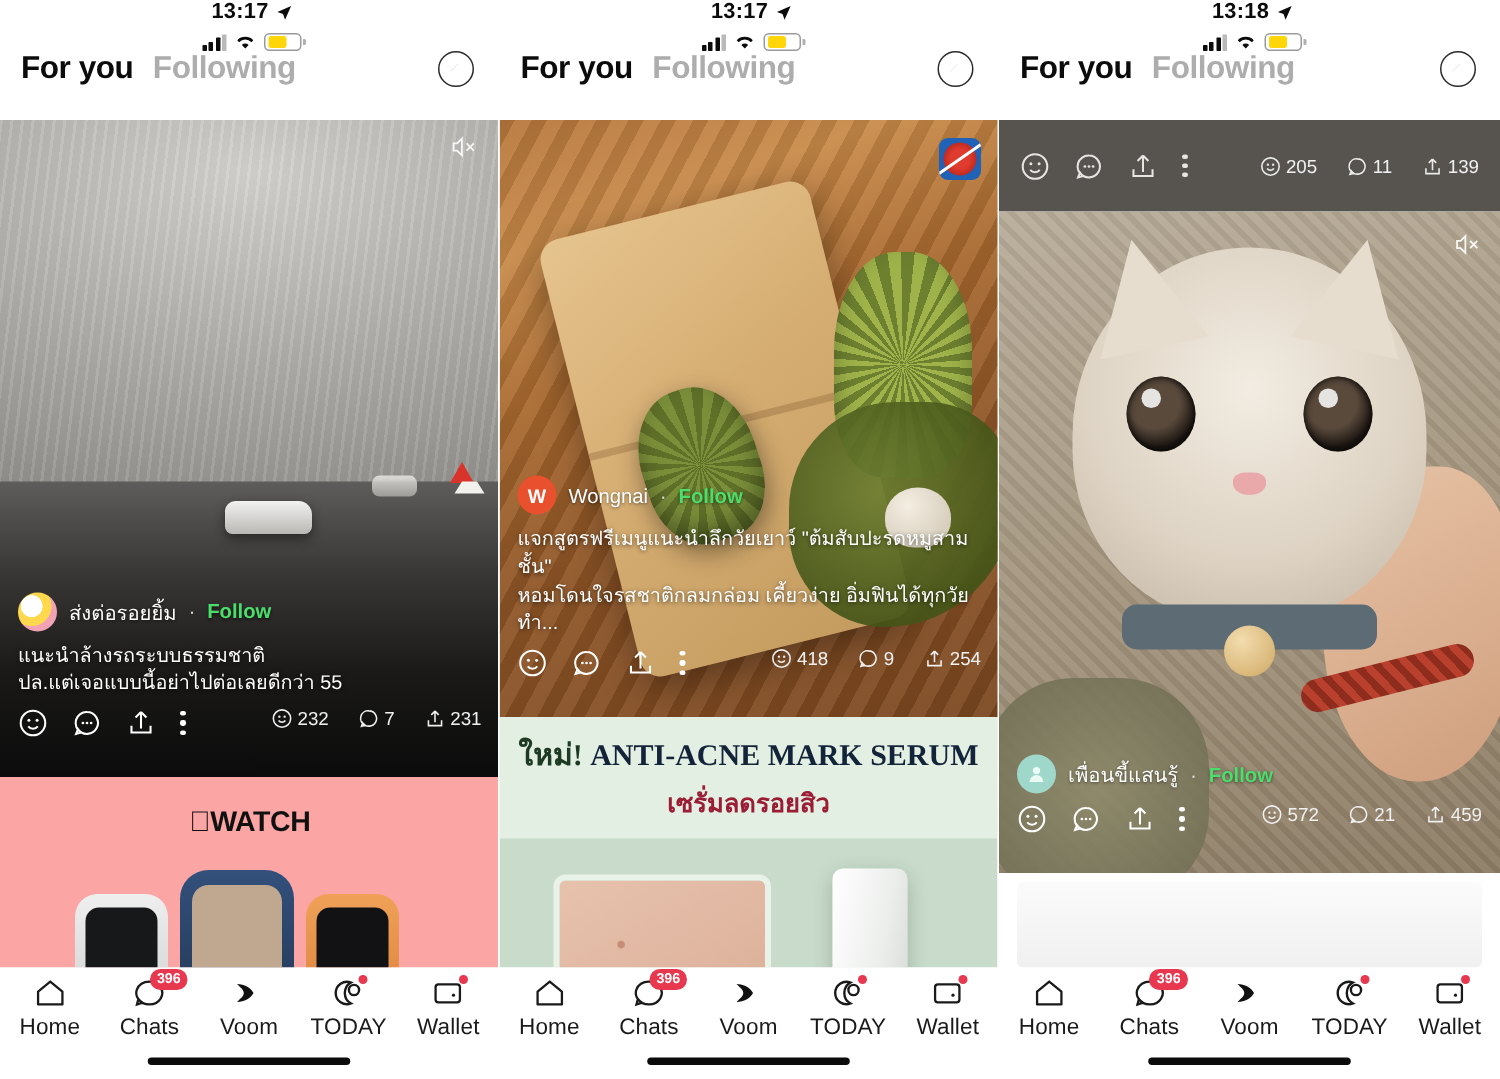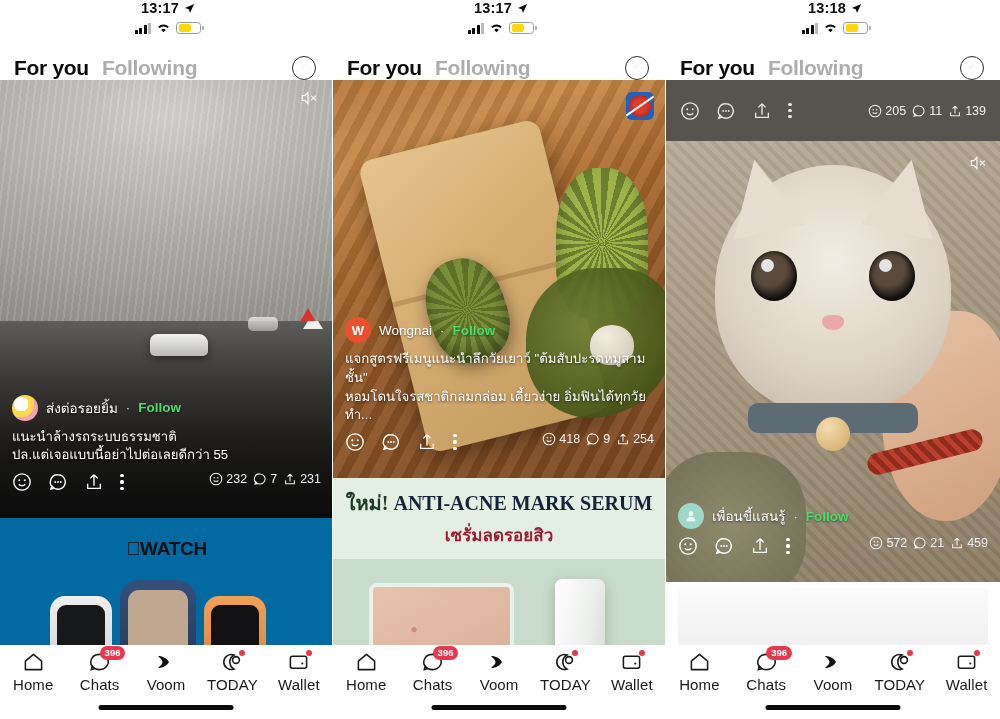--- a/index.html
+++ b/index.html
@@ -21,21 +21,21 @@
   .bars i { display:block; width:3px; background:#0b0b0b; border-radius:.5px; }
   .bars i:nth-child(1){height:4px;} .bars i:nth-child(2){height:6px;}
   .bars i:nth-child(3){height:8.5px;} .bars i:nth-child(4){height:11px;background:#b9b9b9;}
   .batt { width:25px; height:12px; border:1.4px solid #9a9a9a; border-radius:3.5px;
           position:relative; padding:1.3px; }
   .batt:after { content:""; position:absolute; right:-3.6px; top:3.4px; width:2px; height:4px;
                 background:#b0b0b0; border-radius:0 1px 1px 0; }
   .batt span { display:block; height:100%; width:62%; background:#ffd60a; border-radius:1.8px; }
 
   
-  .feedhead { height:46px; display:flex; align-items:flex-end; background:#fff; padding:0 16px 0 14px; }
+  .feedhead { height:46px; display:flex; align-items:flex-start; background:#fff; padding:0 16px 0 14px; }
   .tab { font-size:21px; font-weight:700; color:#0b0b0b; margin-right:13px; letter-spacing:-.3px; }
   .tab.inactive { color:#adadad; }
   .compass { margin-left:auto; width:24px; height:24px; border:1.7px solid #2b2b2b;
              border-radius:50%; position:relative; }
   .compass:after { content:""; position:absolute; left:5.5px; top:5.5px; width:9px; height:9px;
       background:#2b2b2b; clip-path:polygon(100% 0,55% 45%,0 100%,45% 55%); }
 
   
   .post { position:relative; overflow:hidden; }
   .media { position:absolute; inset:0; }
@@ -46,21 +46,21 @@
   .avatar { width:26px; height:26px; border-radius:50%; flex:none; overflow:hidden;
             position:relative; background:#cfd8dc; }
   .aname { font-size:13.5px; color:#fff; font-weight:500; text-shadow:0 1px 2px rgba(0,0,0,.5); }
   .dot { color:#e4e4e4; font-size:13px; }
   .follow { font-size:13.5px; color:#4ade6a; font-weight:700; text-shadow:0 1px 2px rgba(0,0,0,.5); }
   .caption { font-size:13.2px; line-height:1.42; color:#fff; font-weight:500;
              text-shadow:0 1px 3px rgba(0,0,0,.6); margin-bottom:7px; }
 
   .actionrow { display:flex; align-items:flex-start; height:38px; }
   .acts { display:flex; align-items:center; gap:16px; }
-  .stats { margin-left:auto; display:flex; align-items:center; gap:6px;
+  .stats { margin-left:auto; display:flex; align-items:center; gap:20px;
            font-size:12.5px; color:#f0f0f0; font-weight:500; }
   .stat { display:flex; align-items:center; gap:3px; }
   .ico { width:20px; height:20px; display:block; }
   .ico.sm { width:14px; height:14px; }
   .kebab { width:4px; display:flex; flex-direction:column; gap:3px; align-items:center; }
   .kebab b { width:3.2px; height:3.2px; border-radius:50%; background:#fff; display:block; }
 
   
   .storm { background:
       radial-gradient(ellipse 120% 55% at 50% 8%, #d4d2cf 0%, #b4b2ae 45%, #8e8c89 100%),
@@ -262,21 +262,21 @@
               <svg class="ico sm" viewBox="0 0 16 16">
                   <path d="M8 10.8V2.4m0 0L5.2 5.2M8 2.4l2.8 2.8M3 9.4v4h10v-4" fill="none" stroke="#f0f0f0" stroke-width="1.2"></path>
                 </svg>
               <span>231</span>
             </span>
           </div>
         </div>
       </div>
     </div>
 
-    <div style="position:absolute;left:0;top:518px;width:333px;height:127px;background:#0369a1;overflow:hidden;">
+    <div style="position:absolute;left:0;top:518px;width:333px;height:127px;background:#fca5a5;overflow:hidden;">
       <div style="text-align:center;padding-top:20px;font-size:19px;font-weight:700;color:#111;letter-spacing:-.3px;">
         <span style="font-size:19px;"></span><span>WATCH</span>
       </div>
       <div style="position:absolute;left:50px;top:62px;display:flex;align-items:flex-end;gap:8px;">
         <div style="width:62px;height:82px;border-radius:15px;background:linear-gradient(#efefef,#cfcfcf);position:relative;">
             <div style="position:absolute;inset:9px 7px 14px;border-radius:9px;background:#16181a;"></div>
           </div>
         <div style="width:76px;height:98px;border-radius:19px;background:linear-gradient(#2f4a73,#203css);background:linear-gradient(#33507c,#223754);position:relative;">
             <div style="position:absolute;inset:10px 8px 14px;border-radius:11px;background:#bfa88f;"></div>
           </div>

